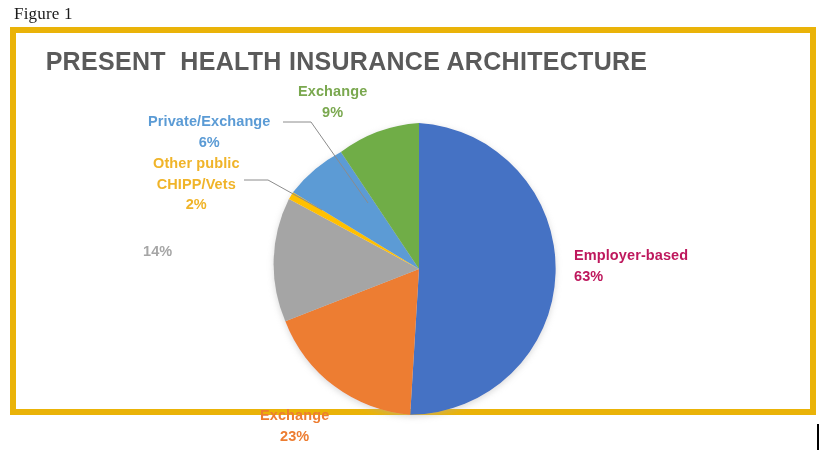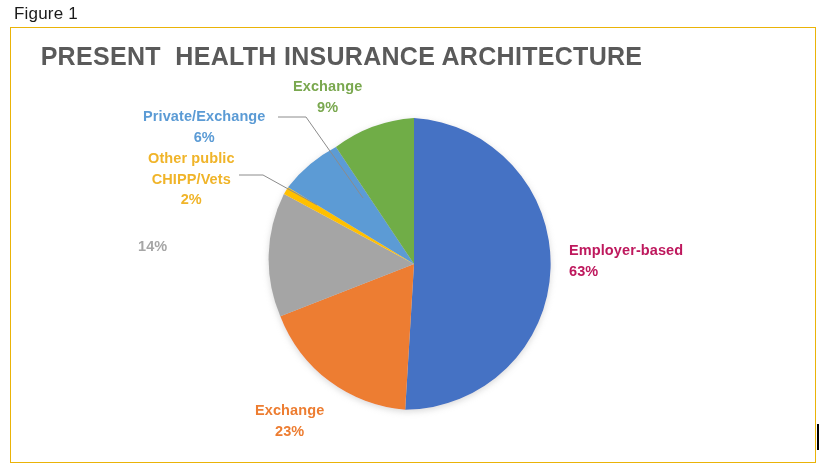--- a/index.html
+++ b/index.html
@@ -15,35 +15,35 @@
     overflow: hidden;
     font-family: "Liberation Sans", sans-serif;
     -webkit-font-smoothing: antialiased;
   }
 
   
   .figure-caption {
     position: absolute;
     left: 14px;
     top: 4px;
-    font-family: Liberation Sans, sans-serif;
+    font-family: Liberation Serif, serif;
     font-size: 17px;
     color: #1a1a1a;
     letter-spacing: 0.2px;
     white-space: nowrap;
   }
 
   
   .chart-frame {
     position: absolute;
     left: 10px;
     top: 27px;
     width: 806px;
-    height: 436px;
-    border: 1px solid #eab308;
+    height: 388px;
+    border: 6px solid #eab308;
     background: #ffffff;
     box-sizing: border-box;
   }
 
   
   .chart-title {
     position: absolute;
     left: 0;
     top: 14px;
     width: 806px;

